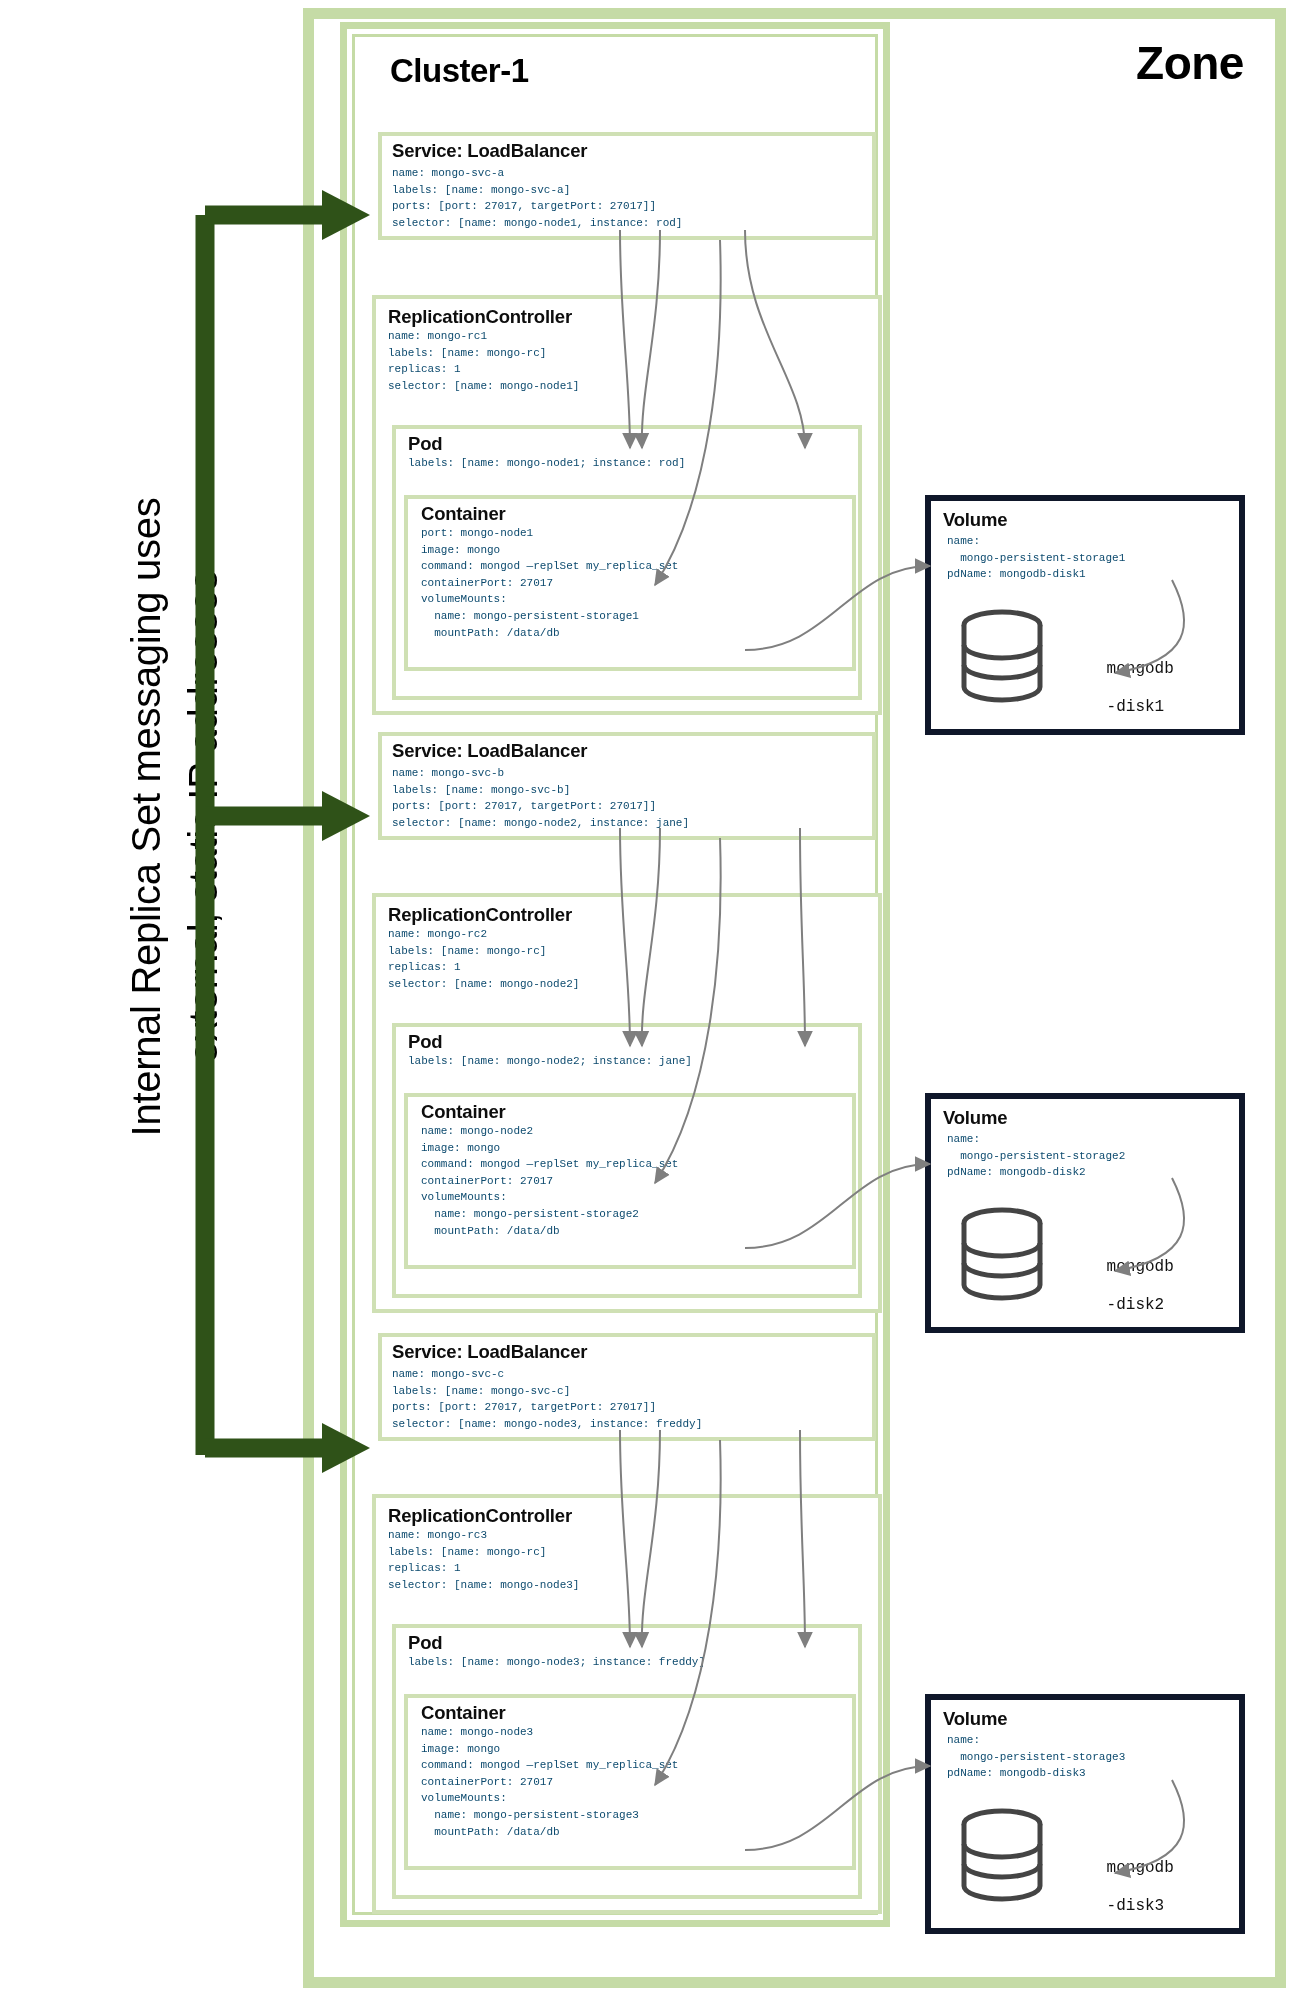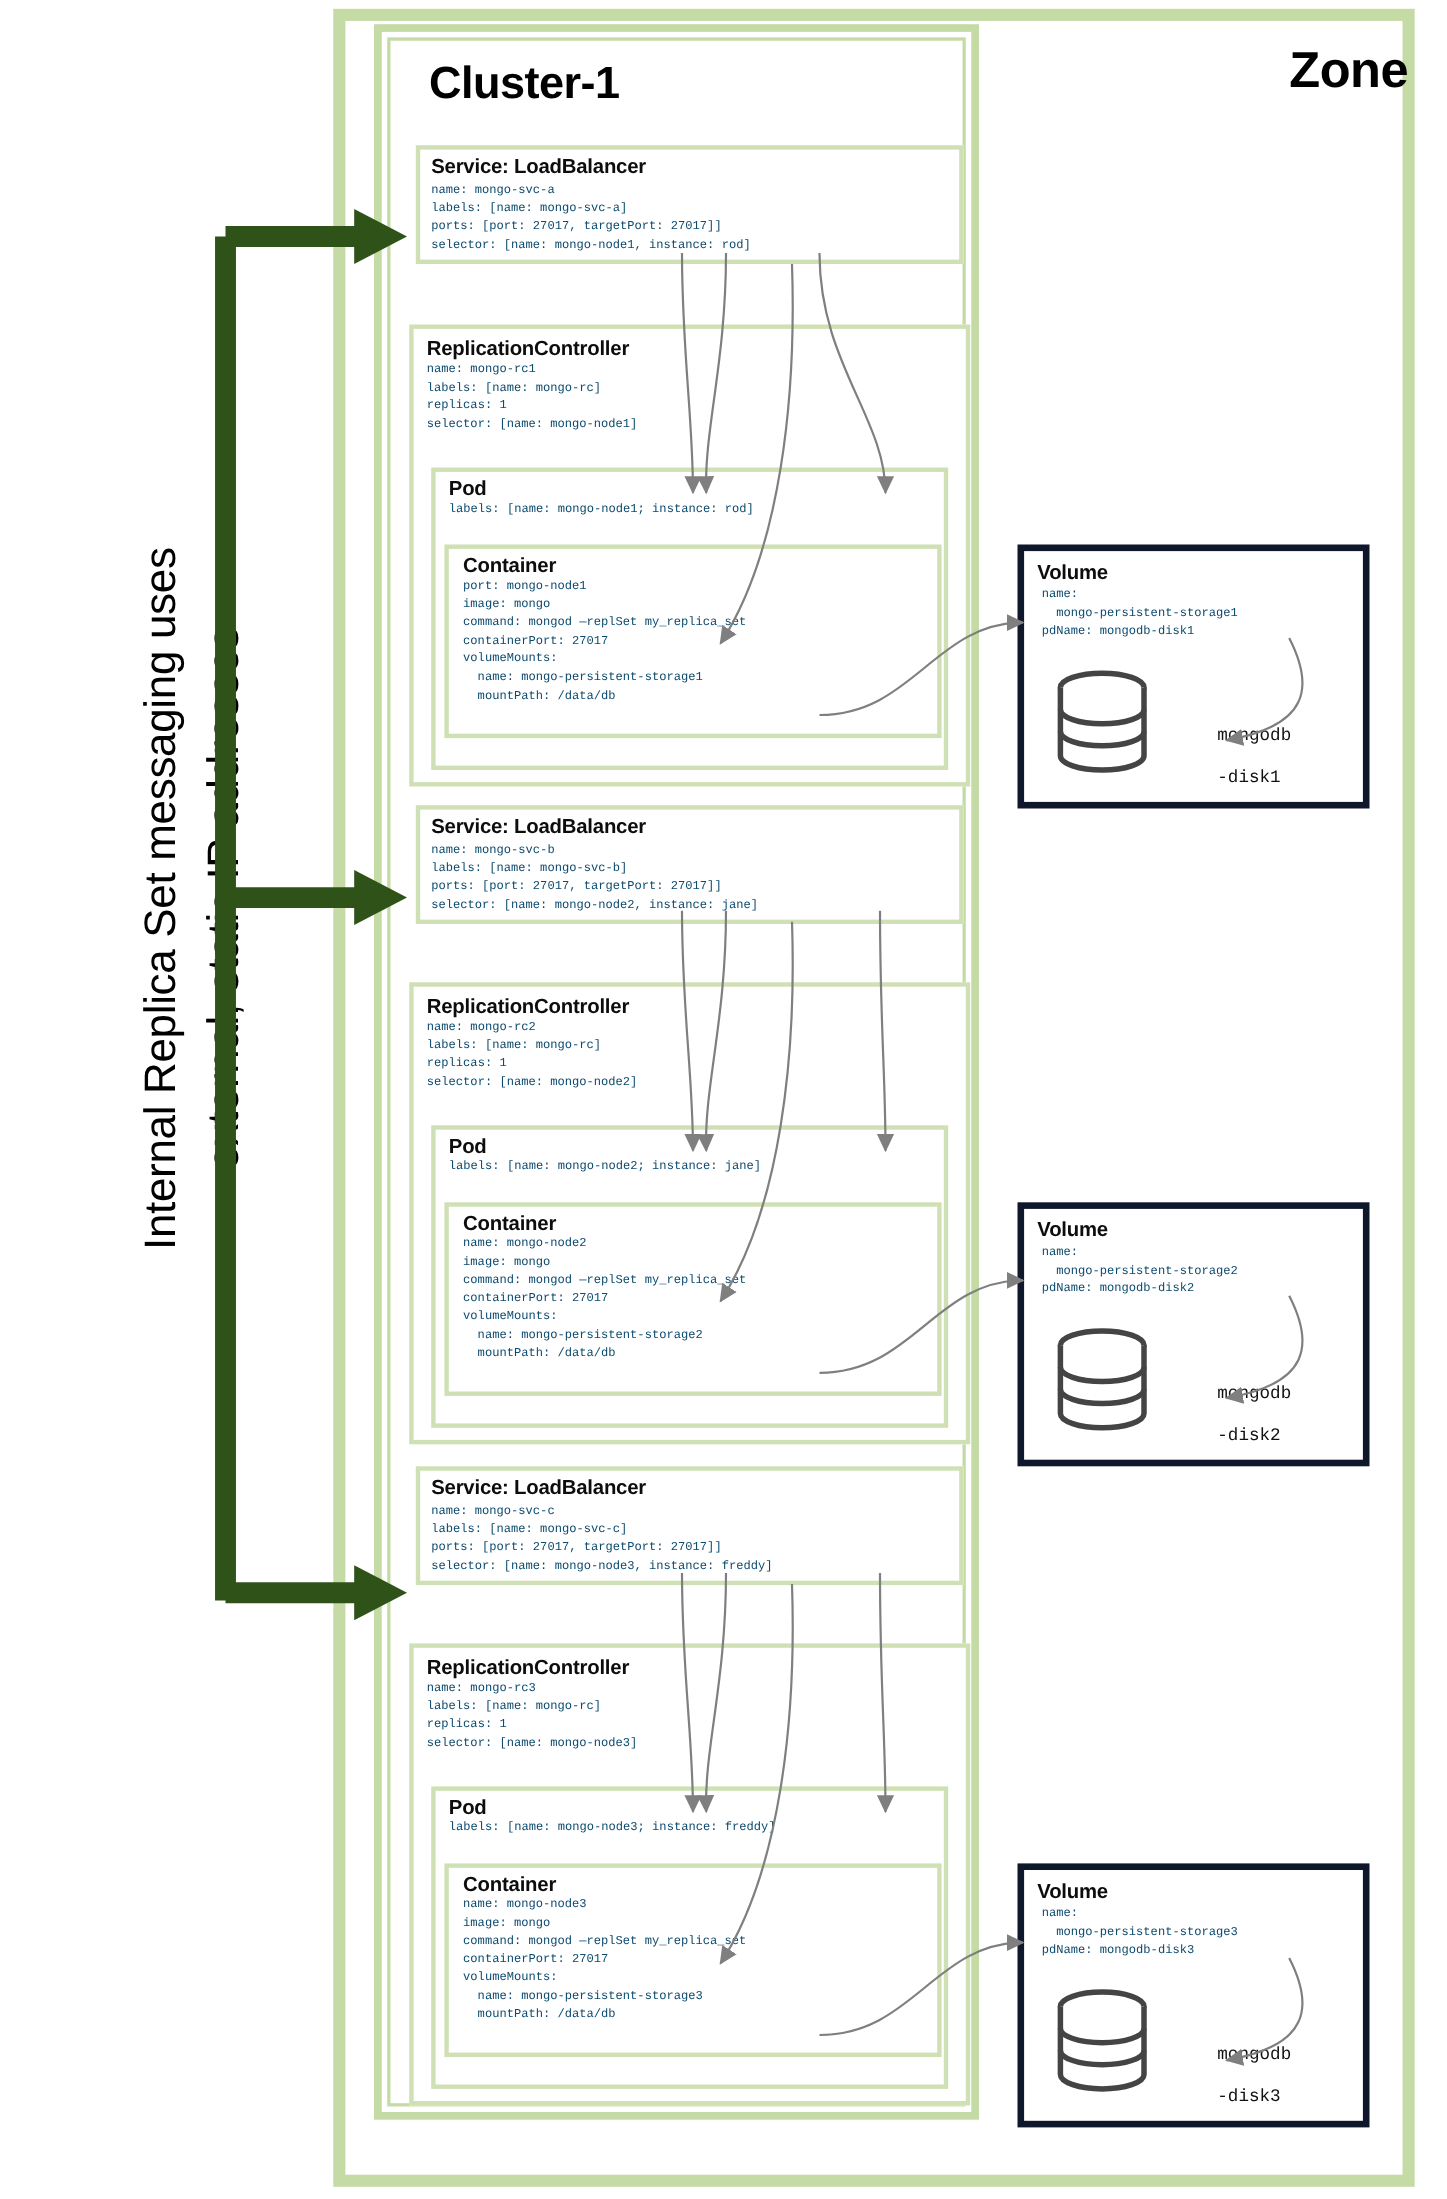--- a/index.html
+++ b/index.html
@@ -7,35 +7,35 @@
   #page{position:relative;width:1315px;height:1999px;overflow:hidden;background:#fff;}
 
   
   .zone-outer{
     position:absolute;left:303px;top:8px;width:983px;height:1980px;
     border:11px solid #c5dba6;background:#ffffff;box-sizing:border-box;
   }
   .zone-title{
     position:absolute;left:1100px;top:36px;width:180px;
     font-size:46px;font-weight:bold;color:#000;letter-spacing:-.5px;
-    text-align:right;
+    text-align:center;
   }
 
   
   .cluster-outer{
     position:absolute;left:340px;top:22px;width:550px;height:1905px;
     border:7px solid #c5dba6;background:#fff;box-sizing:border-box;
   }
   .cluster-inner{
     position:absolute;left:352px;top:34px;width:526px;height:1881px;
     border:3px solid #c5dba6;background:#fff;box-sizing:border-box;
   }
   .cluster-title{
     position:absolute;left:390px;top:52px;
-    font-size:41px;font-weight:bold;color:#000;letter-spacing:-.5px;
+    font-size:33px;font-weight:bold;color:#000;letter-spacing:-.5px;
   }
 
   
   .box{position:absolute;box-sizing:border-box;background:#fff;}
   .box-outer{border:4px solid #cfe0b4;}
   .hdr{font-size:18.5px;font-weight:bold;color:#0d0d0d;letter-spacing:-.2px;}
   .mono{
     font-family:Liberation Mono, monospace;
     font-size:11px;color:#0c4a6e;white-space:pre;line-height:16.6px;
   }

